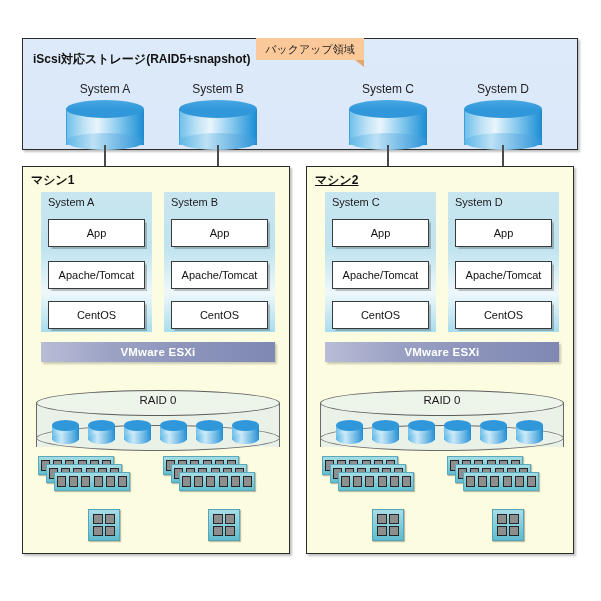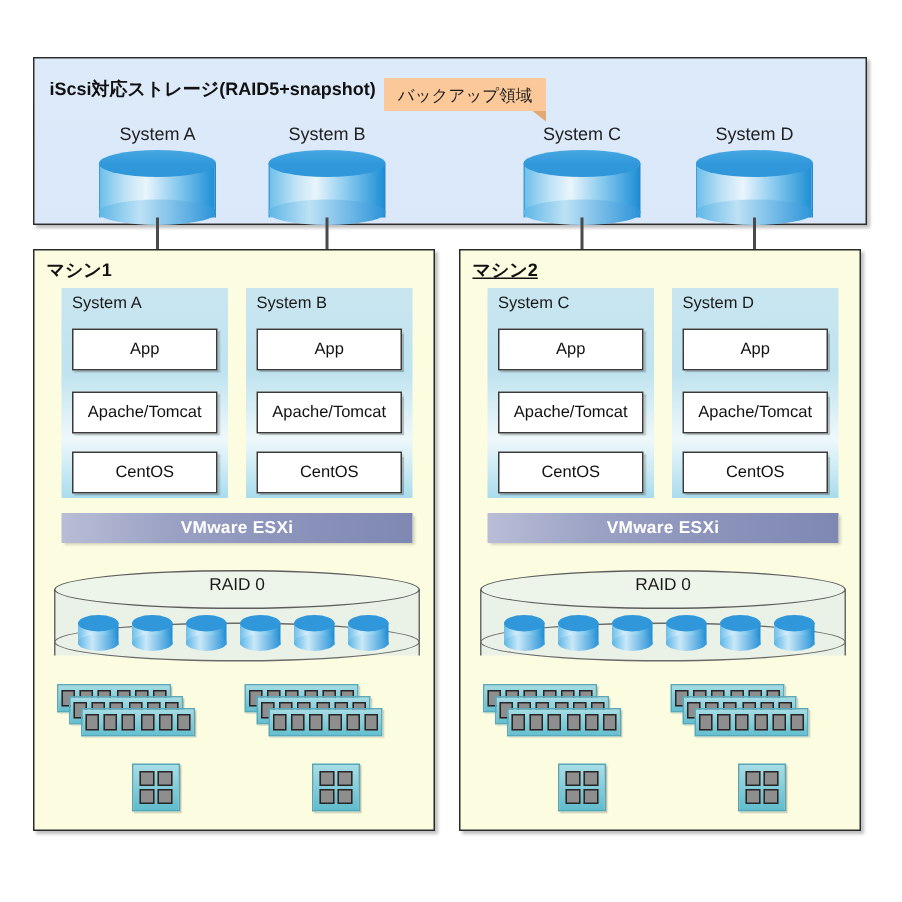--- a/index.html
+++ b/index.html
@@ -137,20 +137,21 @@
     display: flex;
     align-items: center;
     justify-content: center;
     letter-spacing: 0.2px;
     box-shadow: 1.5px 1.5px 2px rgba(0,0,0,0.2);
   }
 
   
   .raid {
     position: absolute;
+    margin-top: 10px;
   }
   .raid .r-body {
     position: absolute;
     left: 0; top: 13px;
     width: 100%;
     height: 44px;
     background: #eaf2e7;
     border-left: 1px solid #6a6a6a;
     border-right: 1px solid #6a6a6a;
     box-sizing: border-box;
@@ -281,21 +282,21 @@
 </head>
 <body>
 
 <div id="stage">
 
   <div class="panel storage-box" style="left:22px; top:38px; width:556px; height:112px;">
   </div>
 
   <div class="box-title" style="left:33px; top:51px;">iScsi対応ストレージ(RAID5+snapshot)</div>
 
-  <div class="tag fold" style="left:256px; top:52px; width:108px; height:22px;">バックアップ領域</div>
+  <div class="tag fold" style="left:256px; top:38px; width:108px; height:22px;">バックアップ領域</div>
 
   <div class="cyl-label" style="left:57px; top:82px; width:96px;">System A</div>
   <div class="cyl" style="left:66px; top:100px; width:78px; height:52px;">
     <div class="body"></div>
     <div class="bottom"></div>
     <div class="top"></div>
   </div>
 
   <div class="cyl-label" style="left:170px; top:82px; width:96px;">System B</div>
   <div class="cyl" style="left:179px; top:100px; width:78px; height:52px;">

